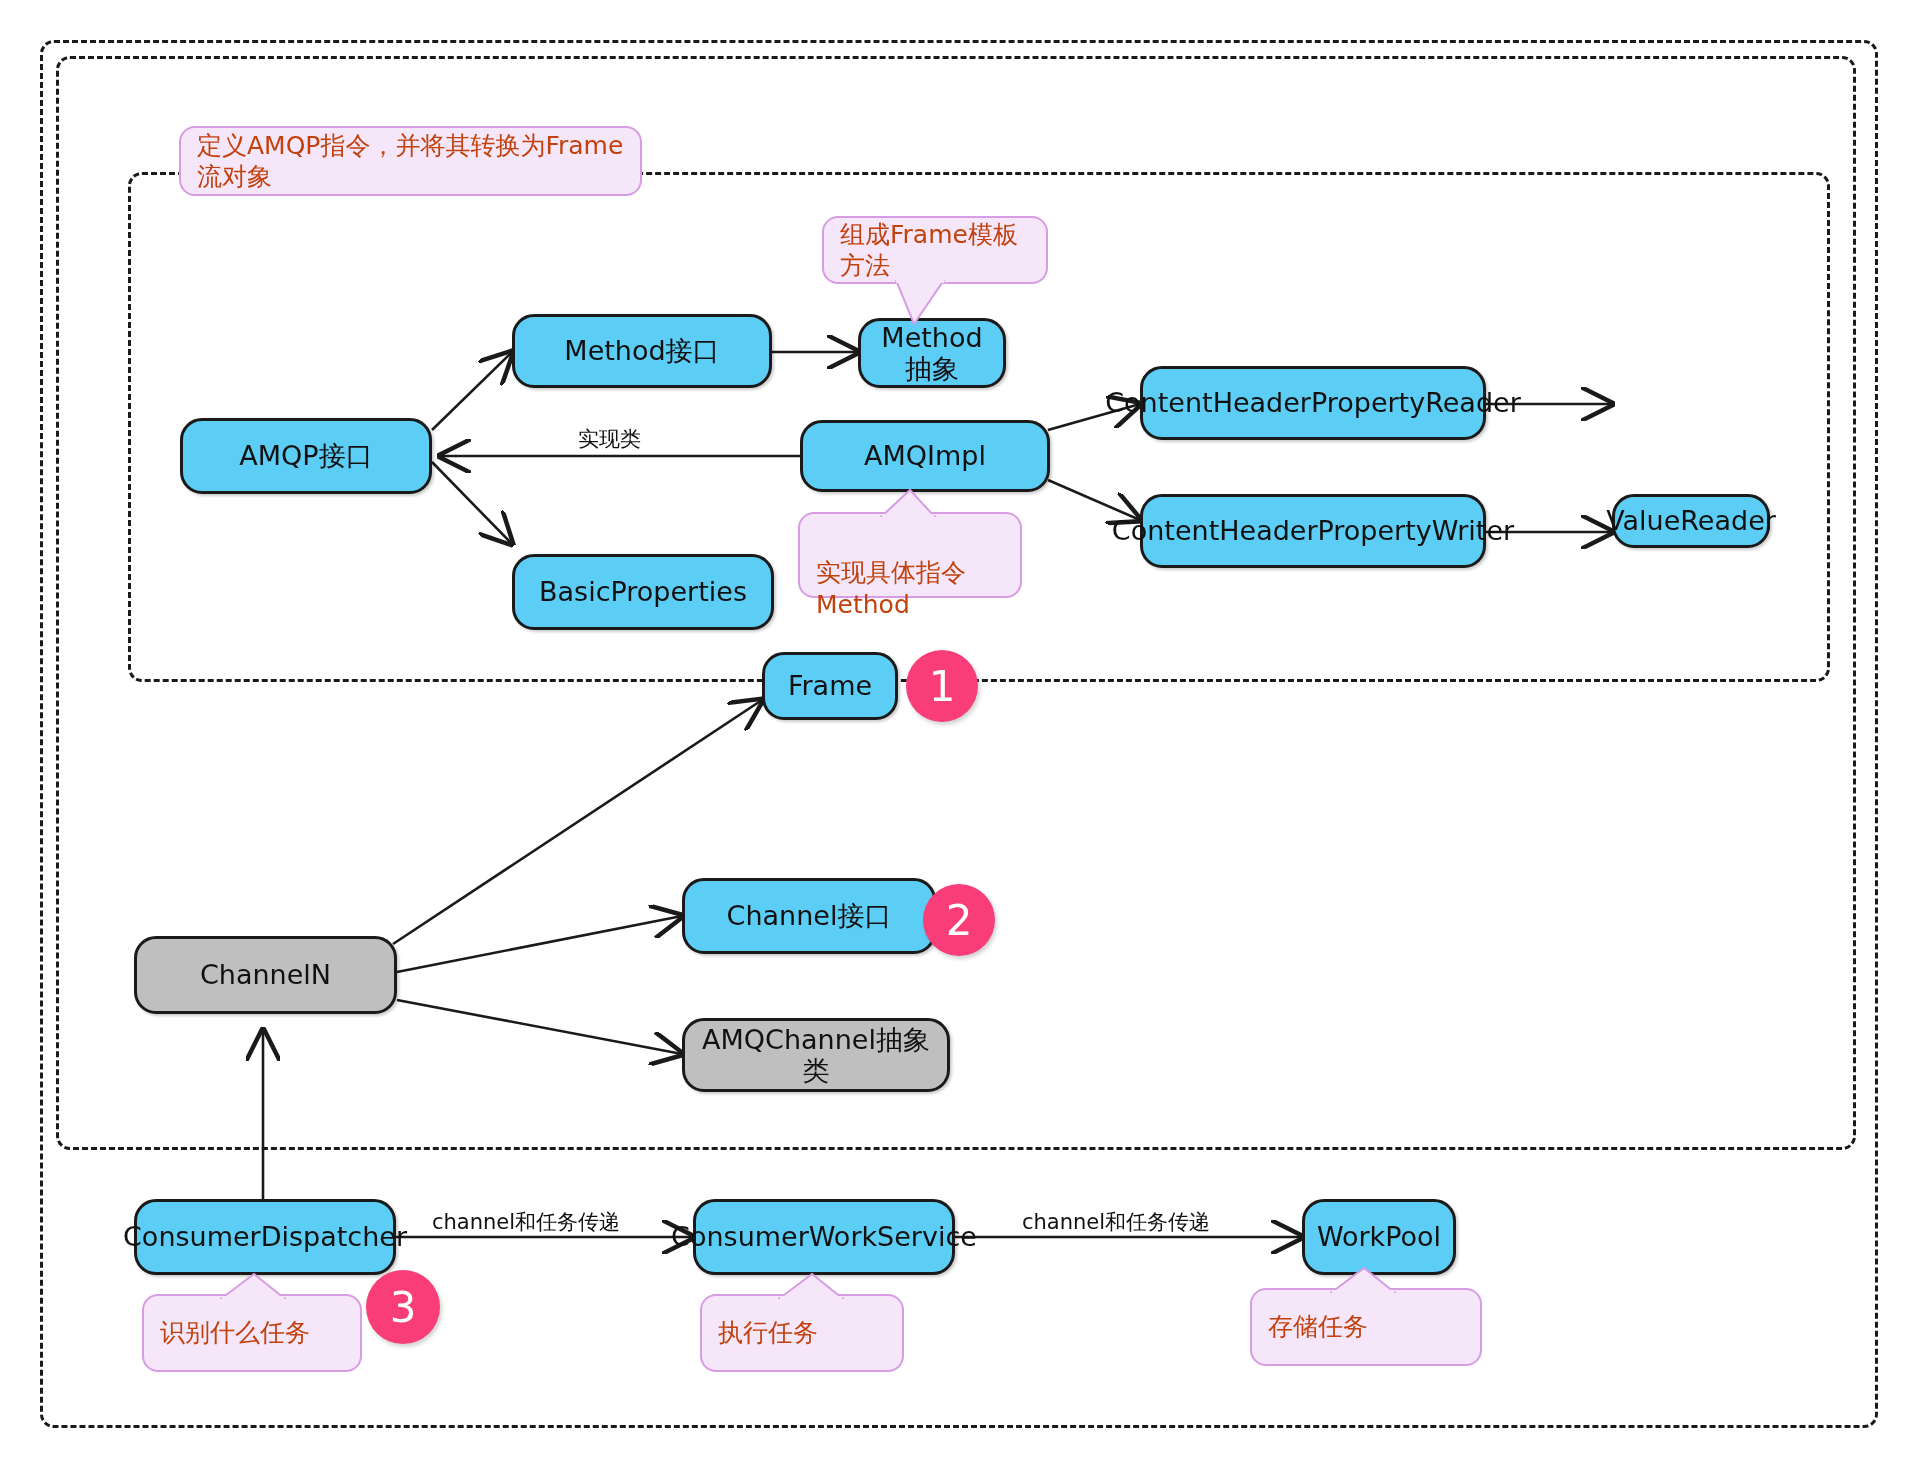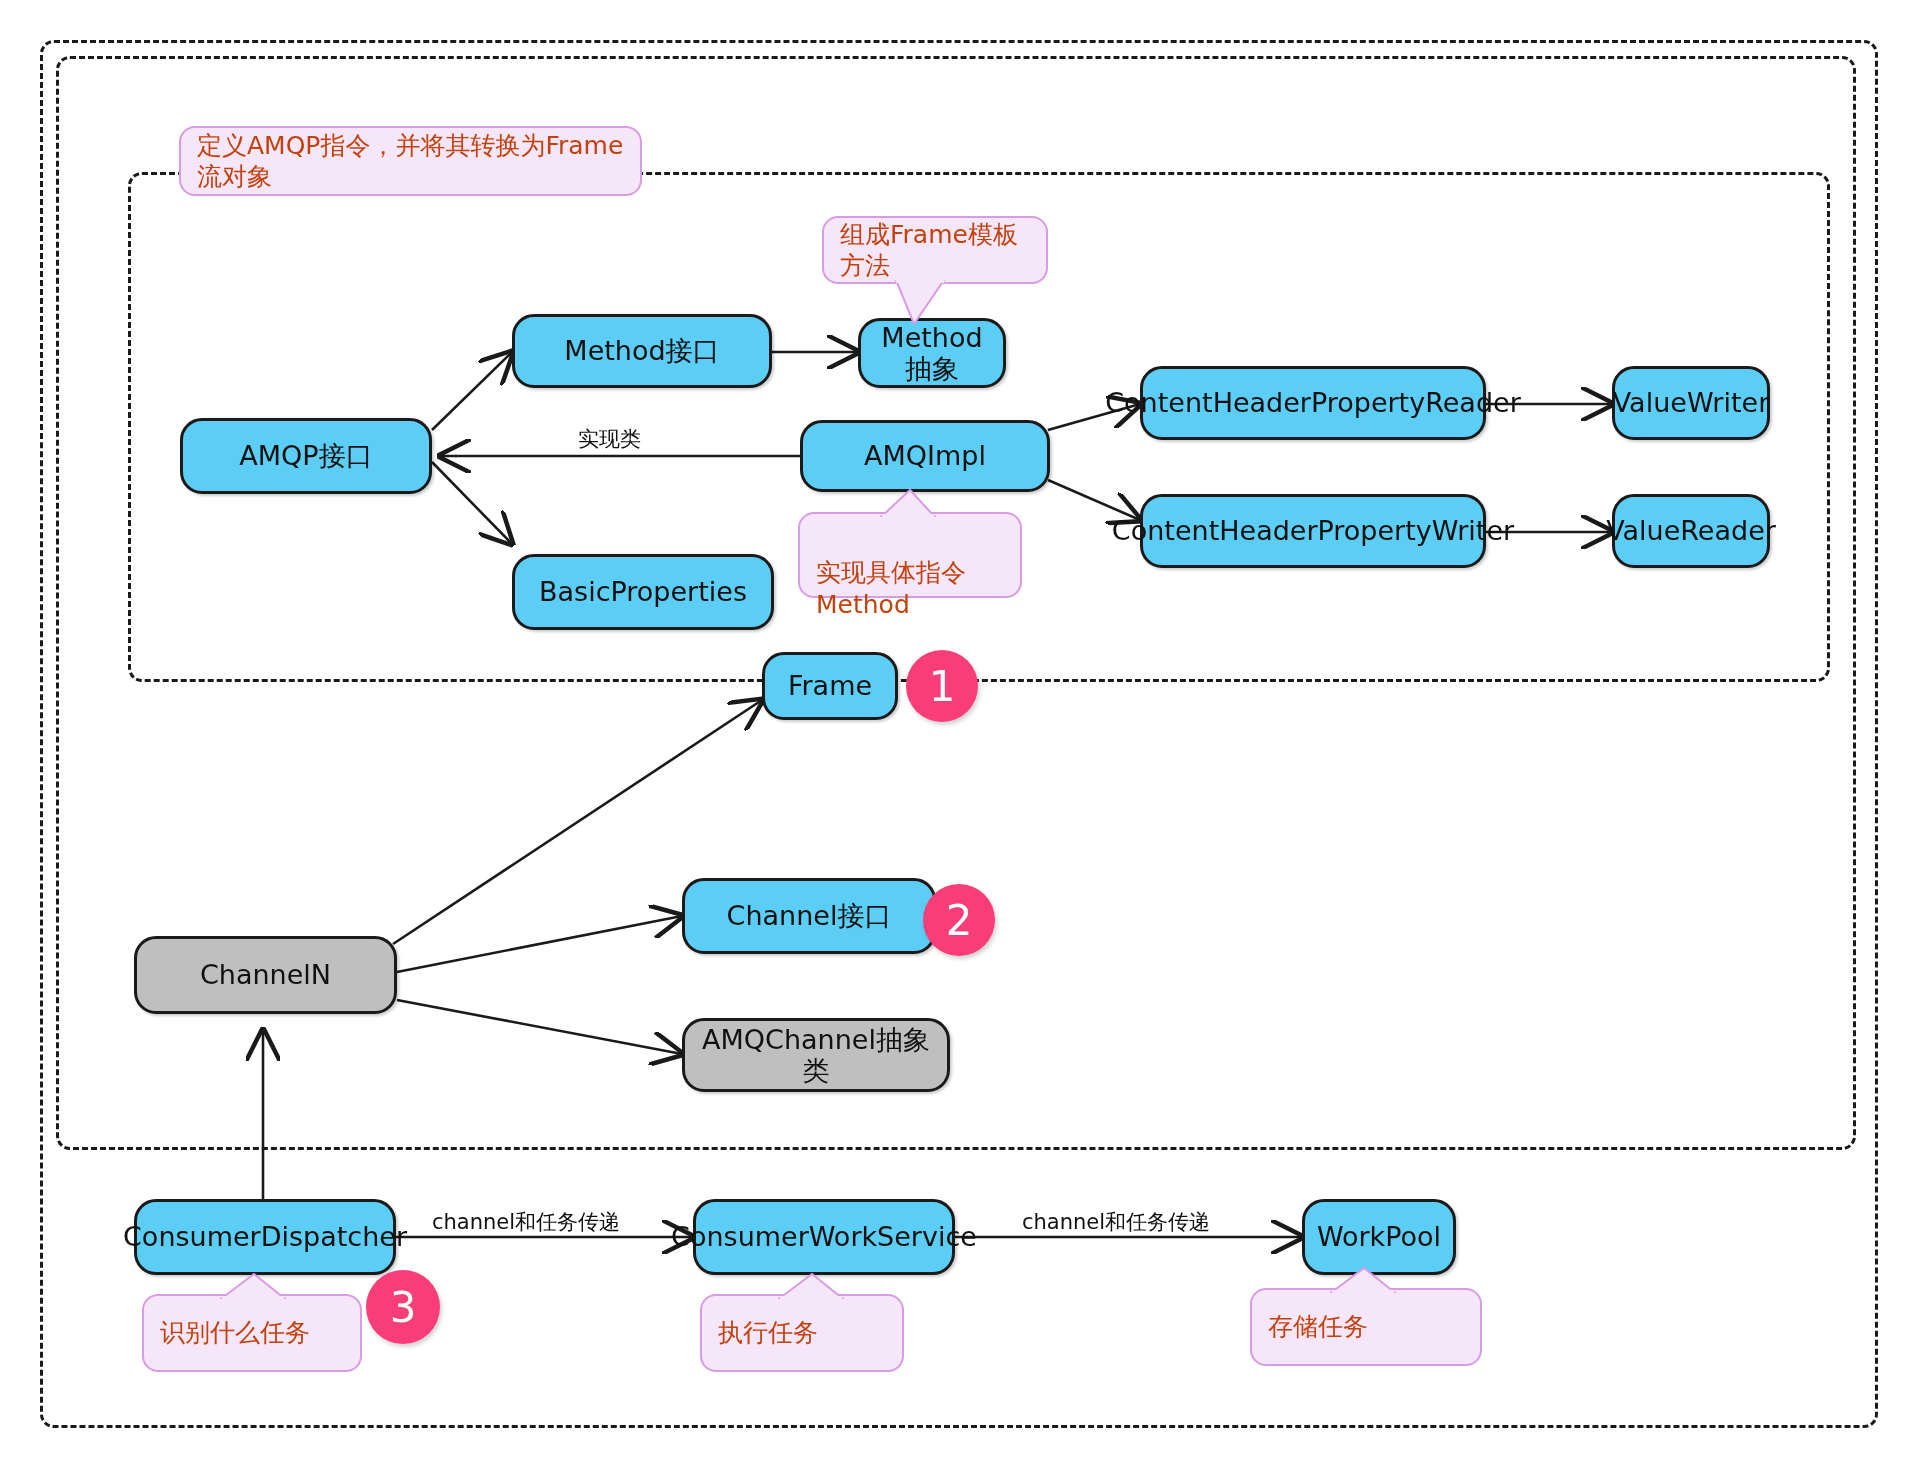--- a/index.html
+++ b/index.html
@@ -167,25 +167,22 @@
   </div>
 
   <div class="node blue" style="left:1140px; top:366px; width:346px; height:74px;">
     <span>ContentHeaderPropertyReader</span>
   </div>
 
   <div class="node blue" style="left:1140px; top:494px; width:346px; height:74px;">
     <span>ContentHeaderPropertyWriter</span>
   </div>
 
-  <div class="node blue" style="left:1612px; top:366px; width:158px; height:74px;">
-    <span>ValueWriter</span>
-  </div>
-
-  <div class="node blue" style="left:1612px; top:494px; width:158px; height:74px;">
+
+  <div class="node blue" style="left:1612px; top:494px; width:158px; height:54px;">
     <span>ValueReader</span>
   </div>
 
   <div class="node blue" style="left:762px; top:652px; width:136px; height:68px;">
     <span>Frame</span>
   </div>
 
   <div class="node gray" style="left:134px; top:936px; width:263px; height:78px;">
     <span>ChannelN</span>
   </div>

